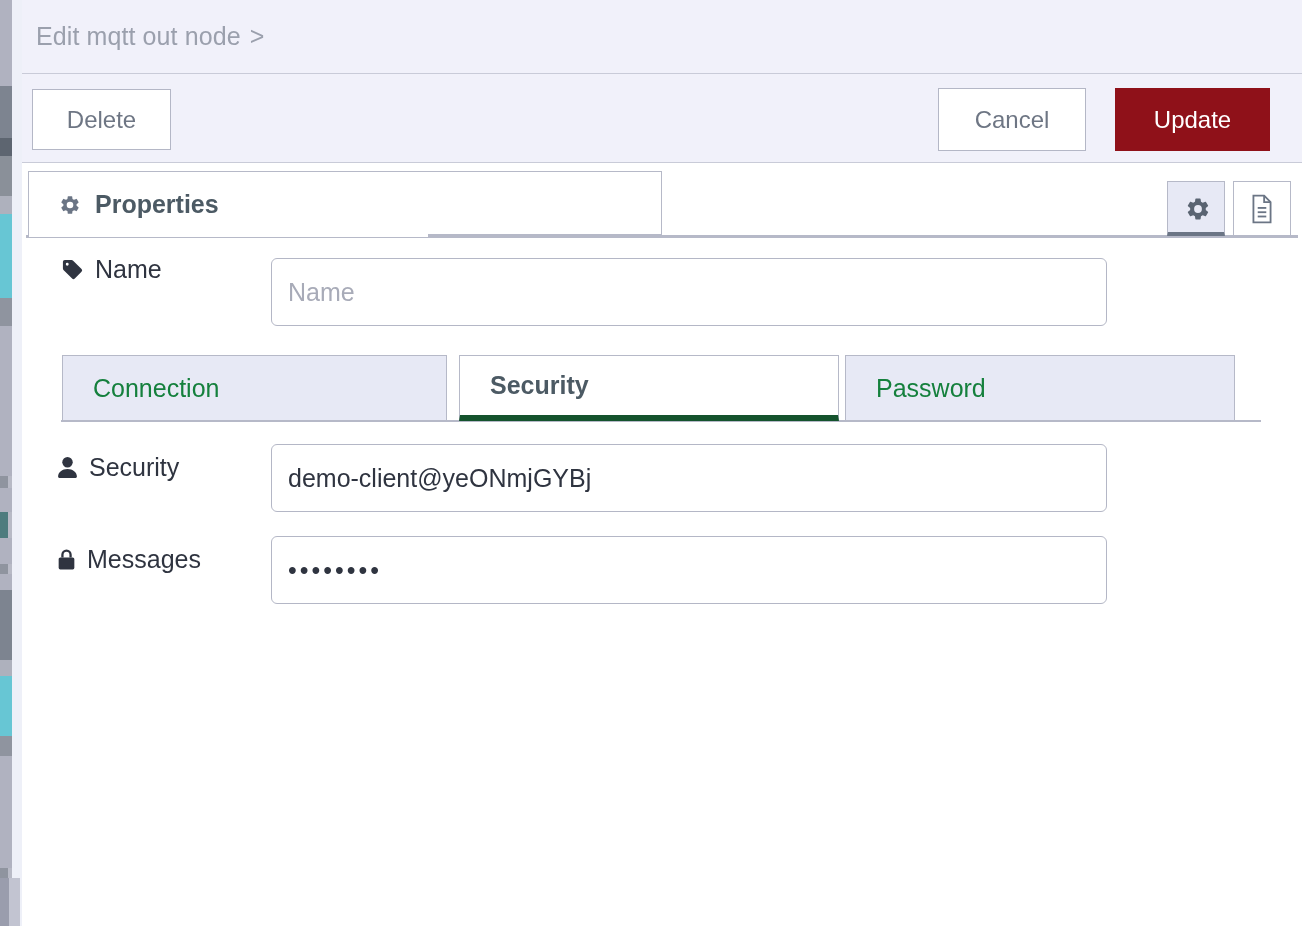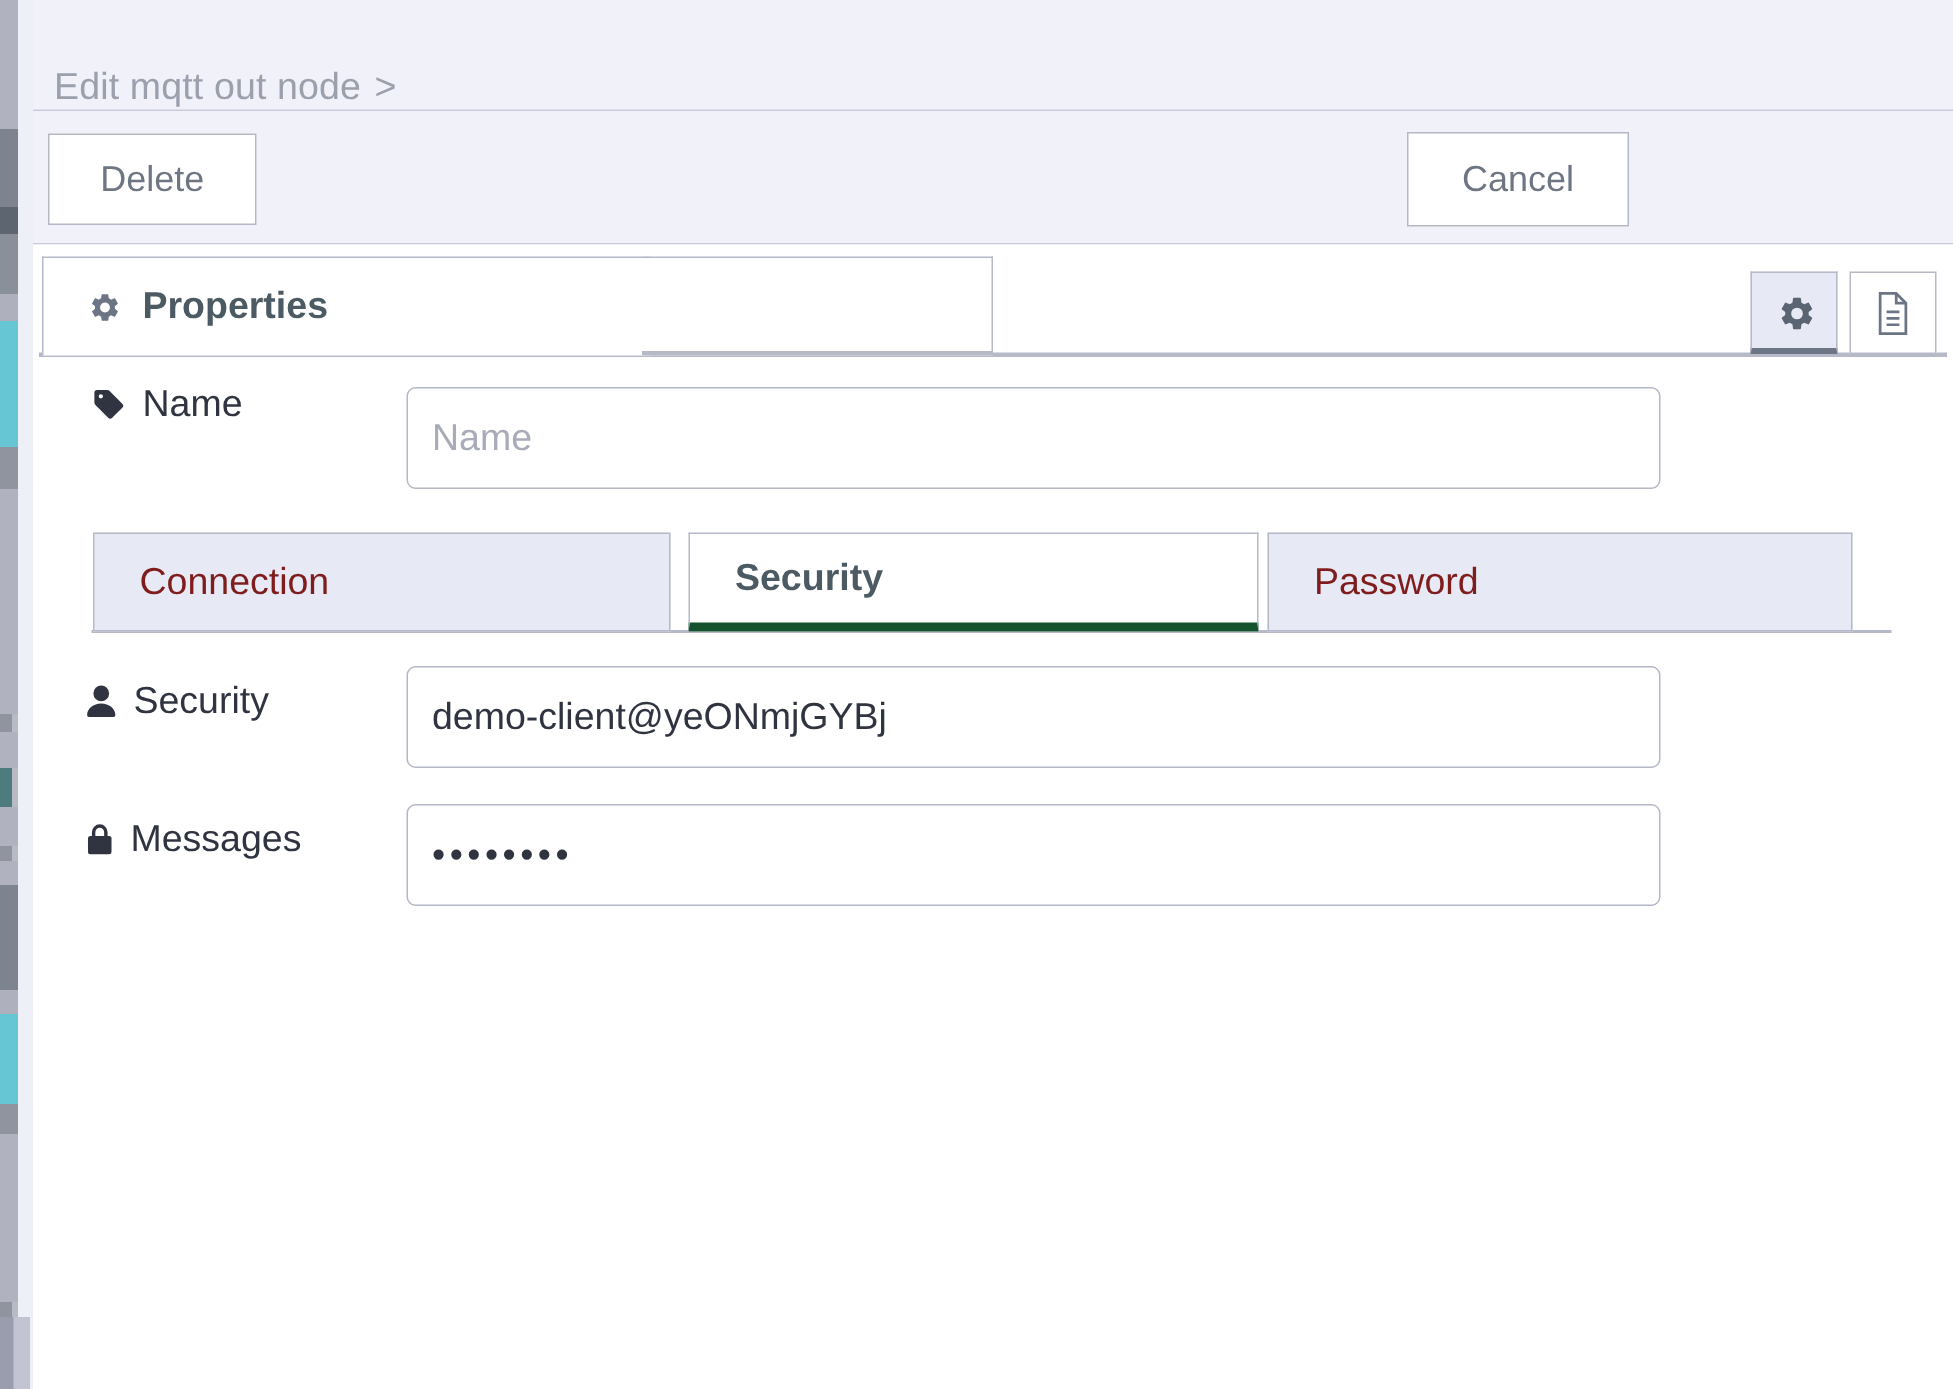--- a/index.html
+++ b/index.html
@@ -73,21 +73,21 @@
   }
 
   
   .dlg-header {
     position: absolute;
     left: 0; top: 0;
     width: 1280px; height: 74px;
     background: #f1f1fa;
     border-bottom: 1px solid #c9cbd8;
     display: flex;
-    align-items: flex-end;
+    align-items: center;
     padding-left: 14px;
   }
   .crumb {
     font-size: 25px;
     color: #9ba0ad;
     letter-spacing: 0.1px;
   }
   .crumb-sep {
     font-size: 25px;
     color: #9ba0ad;
@@ -272,21 +272,21 @@
     position: absolute;
     top: 0;
     height: 66px;
     display: flex;
     align-items: center;
     padding-left: 30px;
     font-size: 25px;
     cursor: pointer;
     background: #e7e9f5;
     border: 1px solid #b6b9c8;
-    color: #7f1d1d;
+    color: #15803d;
   }
   .subtab-connection {
     left: 37px;
     width: 385px;
   }
   .subtab-security {
     left: 434px;
     width: 380px;
     background: #ffffff;
     border-bottom: 6px solid #14532d;
@@ -337,20 +337,21 @@
   <div class="dialog">
 
     <div class="dlg-header">
       <span class="crumb">Edit mqtt out node</span>
       <span class="crumb-sep">&gt;</span>
     </div>
 
     <div class="dlg-toolbar">
       <div class="btn btn-cancel">Cancel</div>
       <div class="btn btn-delete">Delete</div>
+      <div class="btn btn-update">Update</div>
     </div>
 
     <div class="tabstrip">
       <div class="tabstrip-underline"></div>
 
       <div class="tab-properties">
         <span class="icon-gear">
           <svg width="22" height="22" viewBox="0 0 24 24" fill="#6b7585">
             <path d="M19.14 12.94a7.5 7.5 0 0 0 .06-.94 7.5 7.5 0 0 0-.06-.94l2.03-1.58a.5.5 0 0 0 .12-.62l-1.92-3.32a.5.5 0 0 0-.6-.22l-2.39.96a7.3 7.3 0 0 0-1.63-.94l-.36-2.54a.5.5 0 0 0-.5-.42h-3.84a.5.5 0 0 0-.5.42l-.36 2.54c-.59.24-1.13.56-1.63.94l-2.39-.96a.5.5 0 0 0-.6.22L2.65 8.86a.5.5 0 0 0 .12.62l2.03 1.58c-.04.31-.06.63-.06.94s.02.63.06.94l-2.03 1.58a.5.5 0 0 0-.12.62l1.92 3.32c.13.22.38.3.6.22l2.39-.96c.5.38 1.04.7 1.63.94l.36 2.54c.04.24.25.42.5.42h3.84c.25 0 .46-.18.5-.42l.36-2.54c.59-.24 1.13-.56 1.63-.94l2.39.96c.22.08.47 0 .6-.22l1.92-3.32a.5.5 0 0 0-.12-.62l-2.03-1.58zM12 15.6A3.6 3.6 0 1 1 12 8.4a3.6 3.6 0 0 1 0 7.2z"></path>
           </svg>

